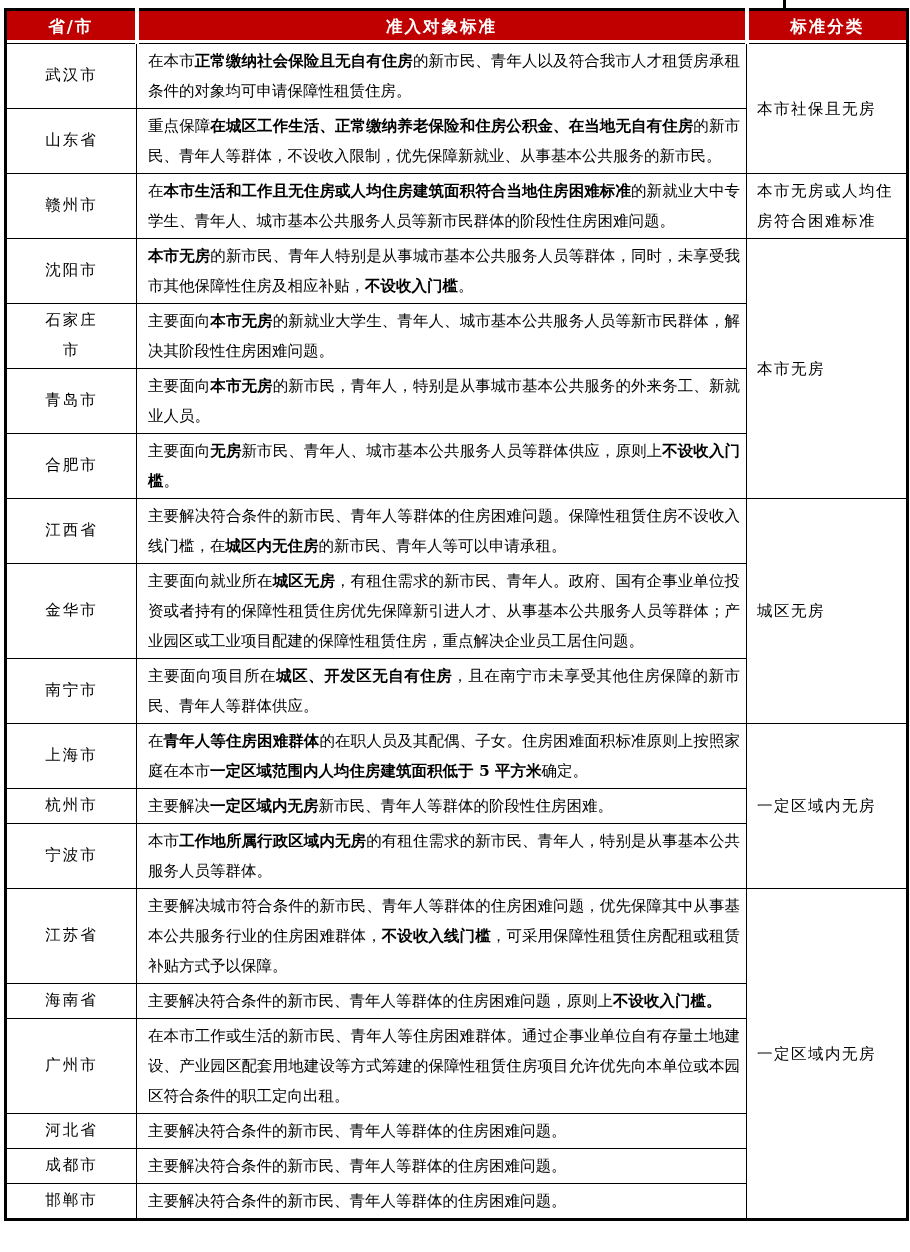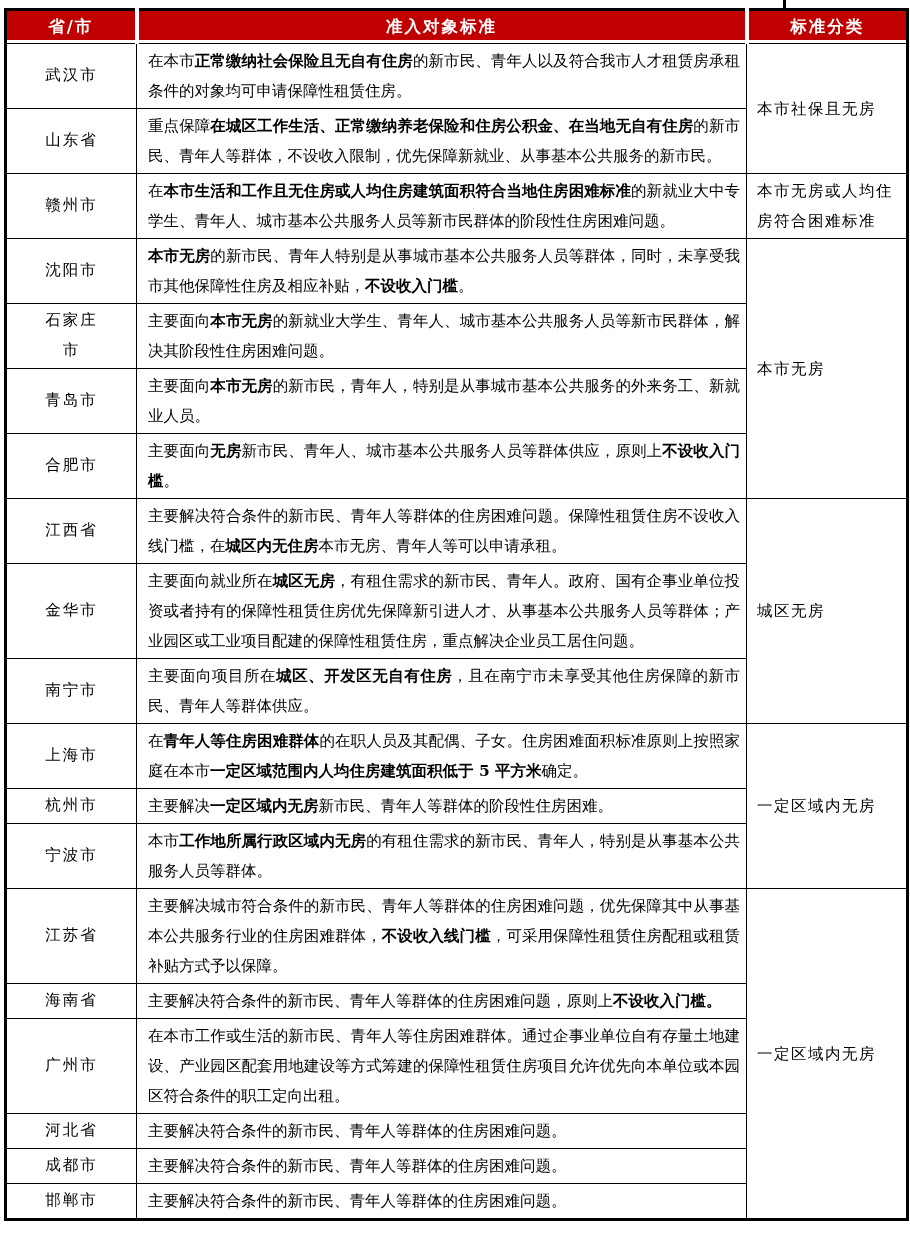--- a/index.html
+++ b/index.html
@@ -107,21 +107,21 @@
         <tr>
           <td class="region"><span class="region-text">青岛市</span></td>
           <td class="standard"><span>主要面向</span><b>本市无房</b><span>的新市民，青年人，特别是从事城市基本公共服务的外来务工、新就业人员。</span></td>
         </tr>
         <tr>
           <td class="region"><span class="region-text">合肥市</span></td>
           <td class="standard"><span>主要面向</span><b>无房</b><span>新市民、青年人、城市基本公共服务人员等群体供应，原则上</span><b>不设收入门槛</b><span>。</span></td>
         </tr>
         <tr>
           <td class="region"><span class="region-text">江西省</span></td>
-          <td class="standard"><span>主要解决符合条件的新市民、青年人等群体的住房困难问题。保障性租赁住房不设收入线门槛，在</span><b>城区内无住房</b><span>本市无房、青年人等可以申请承租。</span></td>
+          <td class="standard"><span>主要解决符合条件的新市民、青年人等群体的住房困难问题。保障性租赁住房不设收入线门槛，在</span><b>城区内无住房</b><span>的新市民、青年人等可以申请承租。</span></td>
           <td class="category" rowspan="3">城区无房</td>
         </tr>
         <tr>
           <td class="region"><span class="region-text">金华市</span></td>
           <td class="standard"><span>主要面向就业所在</span><b>城区无房</b><span>，有租住需求的新市民、青年人。政府、国有企事业单位投资或者持有的保障性租赁住房优先保障新引进人才、从事基本公共服务人员等群体；产业园区或工业项目配建的保障性租赁住房，重点解决企业员工居住问题。</span></td>
         </tr>
         <tr>
           <td class="region"><span class="region-text">南宁市</span></td>
           <td class="standard"><span>主要面向项目所在</span><b>城区、开发区无自有住房</b><span>，且在南宁市未享受其他住房保障的新市民、青年人等群体供应。</span></td>
         </tr>

